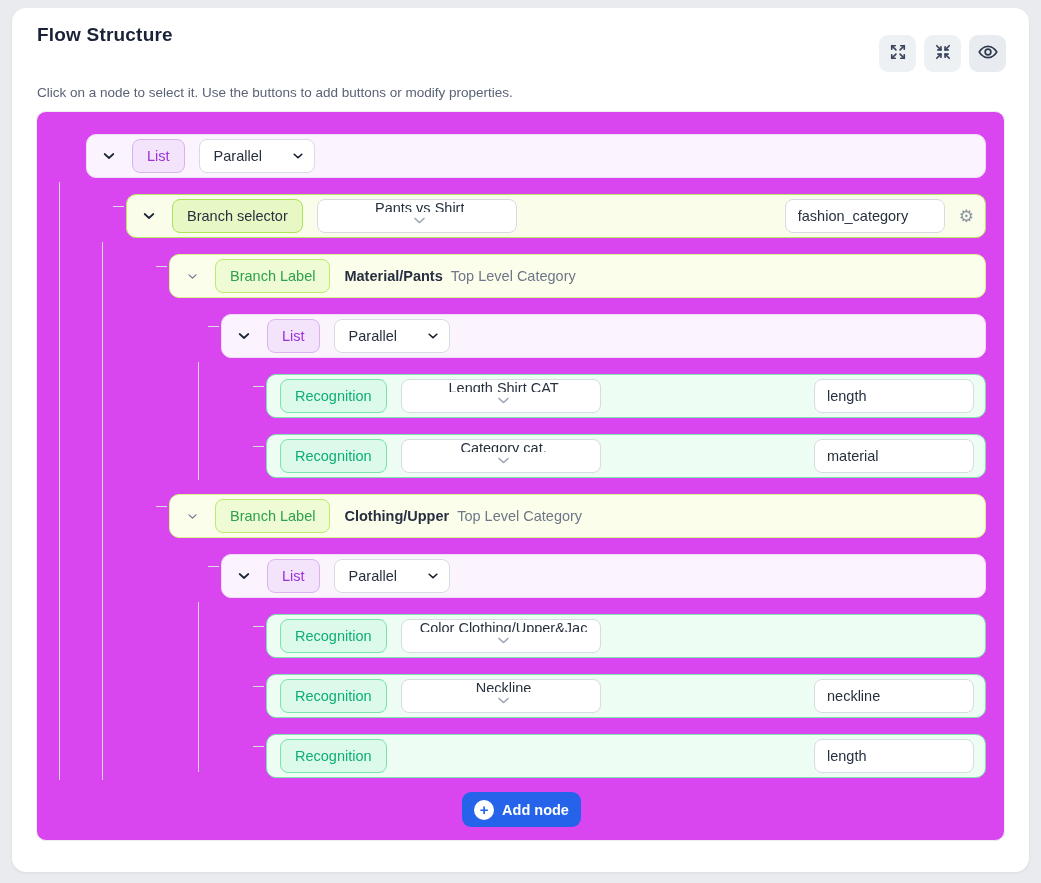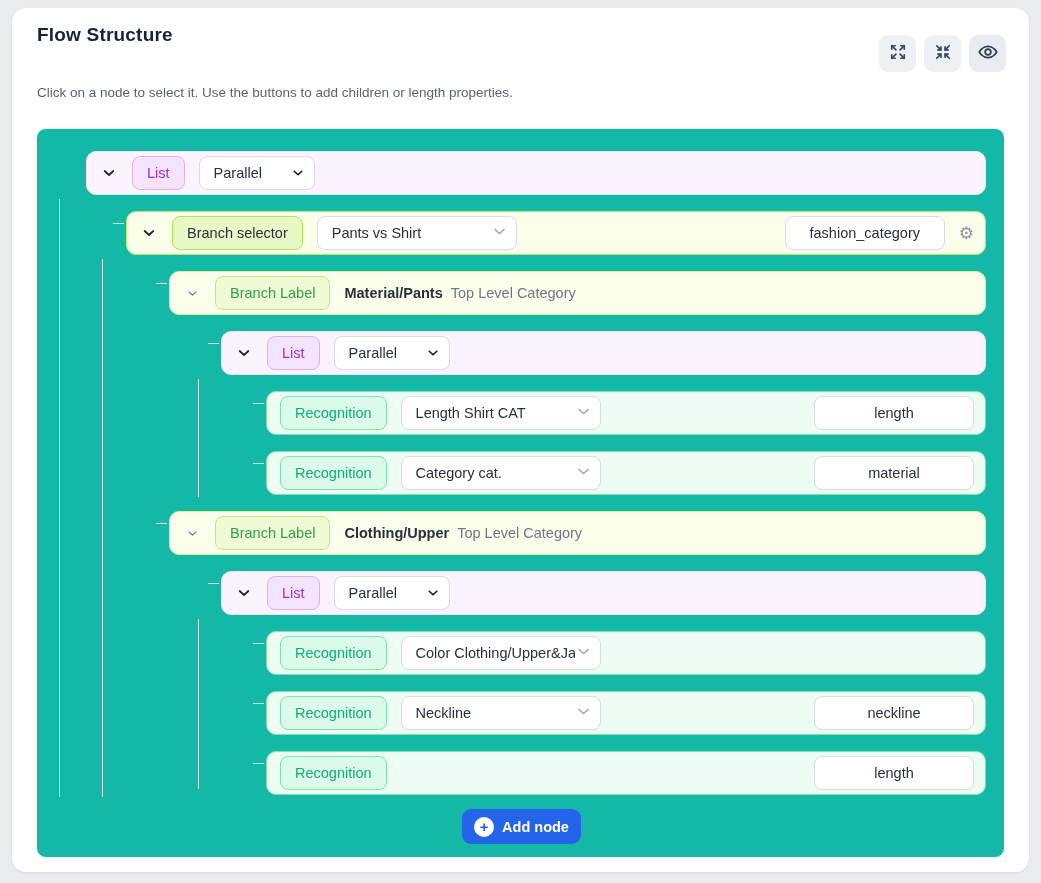--- a/index.html
+++ b/index.html
@@ -6,21 +6,21 @@
   html,body { width:1041px; height:883px; }
   body { background:#e9ebee; font-family:"Liberation Sans", sans-serif; position:relative; }
   .card { position:absolute; left:12px; top:8px; width:1017px; height:864px; background:#fff;
           border-radius:14px; box-shadow:0 1px 3px rgba(20,30,60,.08); }
   .title { position:absolute; left:25px; top:16px; font-size:19px; font-weight:bold; color:#192338; letter-spacing:.2px; }
   .subtitle { position:absolute; left:25px; top:77px; font-size:13.5px; color:#596275; }
   .toolbar { position:absolute; right:23px; top:27px; display:flex; gap:8px; }
   .iconbtn { width:37px; height:37px; border:none; border-radius:9px; background:#eef1f4; display:flex;
              align-items:center; justify-content:center; cursor:pointer; }
   .iconbtn.eye { background:#e8ebf0; }
-  .panel { position:absolute; left:24px; top:120px; width:969px; height:730px; background:#14b8a6;
+  .panel { position:absolute; left:24px; top:103px; width:969px; height:730px; background:#d946ef;
            border:1px solid #ebedf2; border-radius:10px; }
   
   .vline { position:absolute; width:1px; background:#d9dbe1; }
   .tick  { position:absolute; height:1px; width:11px; background:#d9dbe1; }
   .vl1 { left:22px;  top:70px;  height:598px; }
   .vl2 { left:65px;  top:130px; height:538px; }
   .vl3 { left:161px; top:250px; height:118px; }
   .vl4 { left:161px; top:490px; height:170px; }
   
   .row { position:absolute; right:18px; height:44px; border-radius:10px; border:1px solid;
@@ -40,42 +40,42 @@
   .badge.yellow { background:#effbd4; border-color:#b8ee6b; color:#2da14e; }
   .badge.mint   { background:#dcfaea; border-color:#79e4ad; color:#0fae77; }
   .chev { display:inline-flex; align-items:center; justify-content:center; width:18px; cursor:pointer; }
   .selwrap { position:relative; display:inline-flex; align-items:center; height:34px; background:#fff;
              border:1px solid #d7dbe2; border-radius:8px; }
   .selwrap select { appearance:none; -webkit-appearance:none; border:none; background:transparent; outline:none;
              height:32px; width:114px; padding:0 30px 0 14px; font-size:14.5px; color:#27303f;
              font-family:"Liberation Sans", sans-serif; cursor:pointer; }
   .selwrap .caret { position:absolute; right:9px; pointer-events:none; display:flex; }
   .dropdown { display:flex; align-items:center; width:200px; height:34px; background:#fff; border:1px solid #d7dbe2;
-              border-radius:8px; padding:0 8px 0 14px; cursor:pointer; overflow:hidden; }
+              border-radius:8px; padding:0 8px 0 14px; cursor:pointer; overflow:hidden;flex-direction:column; }
   .dropdown .dd-text { flex:1; white-space:nowrap; overflow:hidden; }
   .textinput { width:160px; height:34px; background:#fff; border:1px solid #d7dbe2; border-radius:8px;
-               padding:0 12px; font-size:14.5px; color:#27303f; font-family:"Liberation Sans", sans-serif; outline:none;text-align:center; }
+               padding:0 12px; font-size:14.5px; color:#27303f; font-family:"Liberation Sans", sans-serif; outline:none; }
   .bs-input { width:160px; }
   .spacer { flex:1; }
   .lbl-strong { font-weight:bold; color:#27303f; white-space:nowrap; }
   .lbl-gray { color:#6e7787; white-space:nowrap; }
   .gear { font-family:"DejaVu Sans", sans-serif; font-size:17px; color:#8a94a1; cursor:pointer; line-height:1; }
   .addbtn { position:absolute; left:425px; top:680px; width:119px; height:35px; border:none; border-radius:9px;
             background:#2563eb; color:#fff; font-size:14.5px; font-weight:bold; display:flex; align-items:center;
             justify-content:center; gap:8px; cursor:pointer; font-family:"Liberation Sans", sans-serif; }
   .plus { width:20px; height:20px; border-radius:50%; background:#fff; color:#2563eb; display:flex;
           align-items:center; justify-content:center; font-size:15px; font-weight:bold; line-height:1; }
 </style>
 </head>
 <body>
 
 <div class="card">
 
   <div class="title">Flow Structure</div>
-  <div class="subtitle">Click on a node to select it. Use the buttons to add children or length properties.</div>
+  <div class="subtitle">Click on a node to select it. Use the buttons to add buttons or modify properties.</div>
 
   <div class="toolbar">
     <button class="iconbtn">
       <span>
         <svg width="20" height="20" viewBox="0 0 24 24" fill="none" stroke="#39445a" stroke-width="2" stroke-linecap="round" stroke-linejoin="round">
           <path d="M9.5 9.5 4.5 4.5"></path>
             <path d="M4.5 8.7V4.5h4.2"></path>
           <path d="M14.5 9.5l5-5"></path>
             <path d="M15.3 4.5h4.2v4.2"></path>
           <path d="M9.5 14.5l-5 5"></path>

